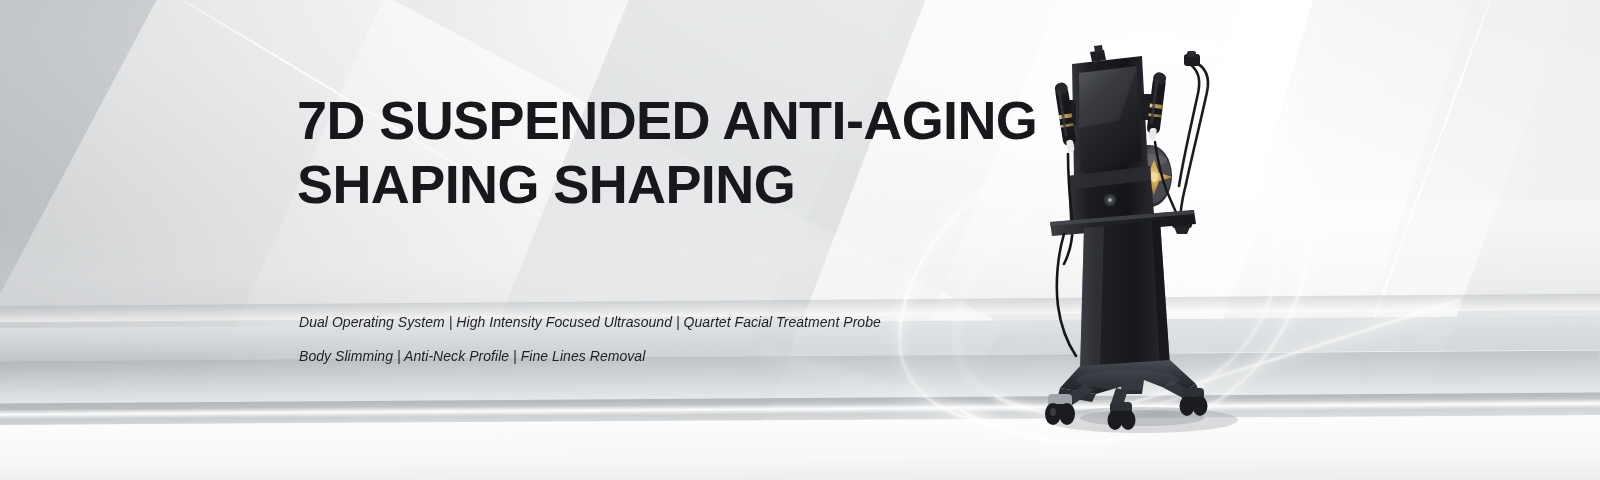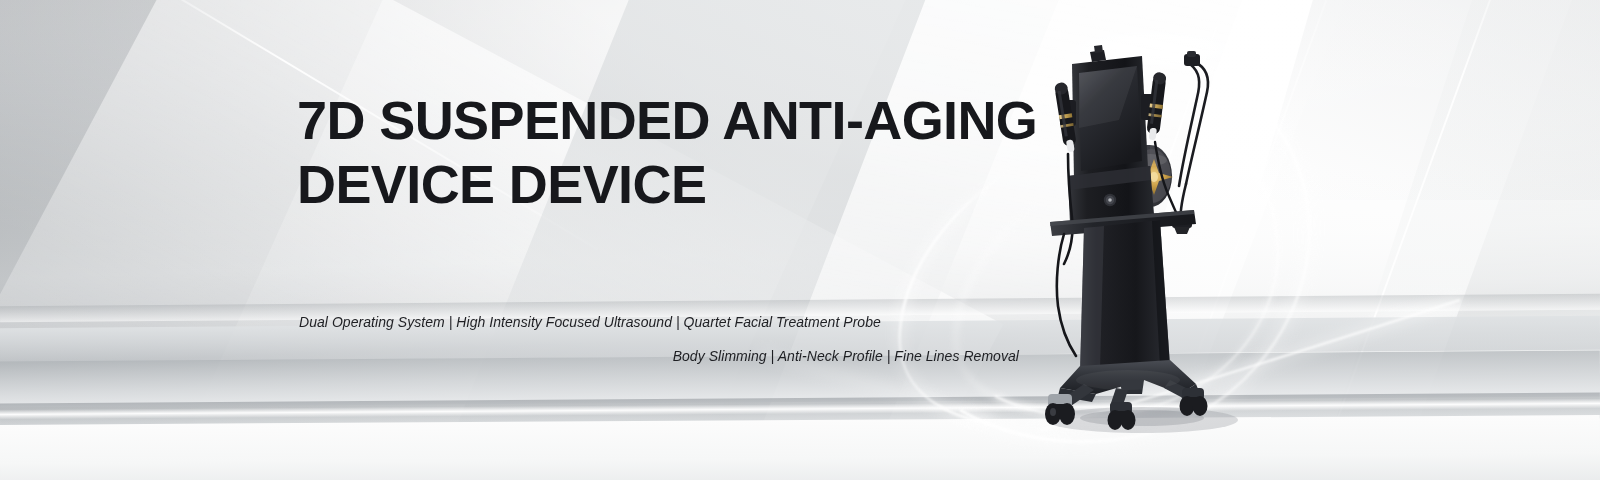--- a/index.html
+++ b/index.html
@@ -178,21 +178,21 @@
   .subline {
     margin: 0 0 12px 0;
     color: #1e1f23;
     font-weight: 400;
     font-size: 14px;
     line-height: 22px;
     letter-spacing: 0.05px;
     white-space: nowrap;
     font-style: italic;
   }
-  .subline:last-child { margin-bottom: 0; text-align: right; }
+  .subline:last-child { margin-bottom: 0; }
 
   
   #device {
     position: absolute;
     left: 1024px;
     top: 28px;
     width: 230px;
     height: 406px;
   }
   #device svg { display: block; }
@@ -263,21 +263,21 @@
     <path d="M1042,200 C992,236 958,286 956,334 C954,376 984,400 1032,408" fill="none" stroke="url(#gw2)" stroke-width="5" filter="url(#soft)" opacity="0.38"></path>
 
     <path d="M1040,430 C1130,404 1300,352 1460,300" fill="none" stroke="#ffffff" stroke-width="7" filter="url(#softbig)" opacity="0.55"></path>
     <path d="M1040,430 C1130,404 1300,352 1460,300" fill="none" stroke="#ffffff" stroke-width="2" filter="url(#soft2)" opacity="0.85"></path>
 
     <path d="M995,420 C930,404 850,378 760,352" fill="none" stroke="#ffffff" stroke-width="5" filter="url(#softbig)" opacity="0.35"></path>
   </svg>
 
   <div class="copy">
     <h1 class="headline">7D SUSPENDED ANTI-AGING</h1>
-    <h1 class="headline">DEVICE DEVICE</h1>
+    <h1 class="headline">SHAPING SHAPING</h1>
   </div>
 
   <div class="subcopy">
     <p class="subline">Dual Operating System | High Intensity Focused Ultrasound | Quartet Facial Treatment Probe</p>
     <p class="subline">Body Slimming | Anti-Neck Profile | Fine Lines Removal</p>
   </div>
 
   <div id="device">
     <svg width="230" height="406" viewBox="0 0 230 406" aria-hidden="true">
       <defs>

